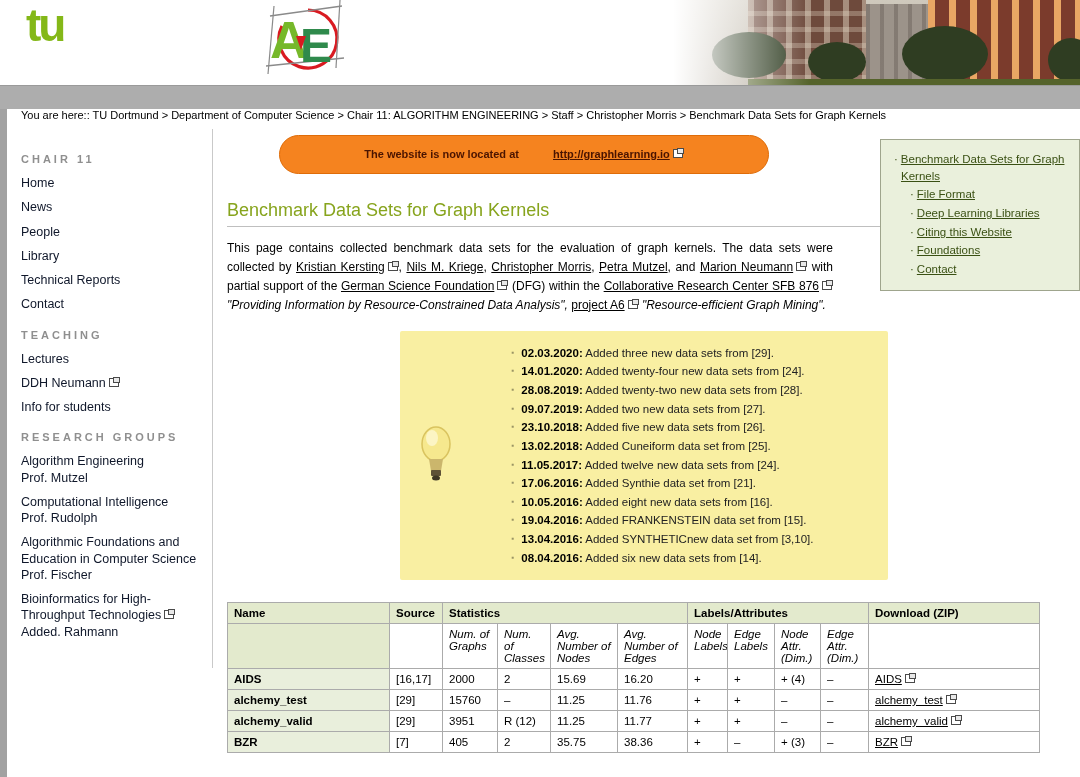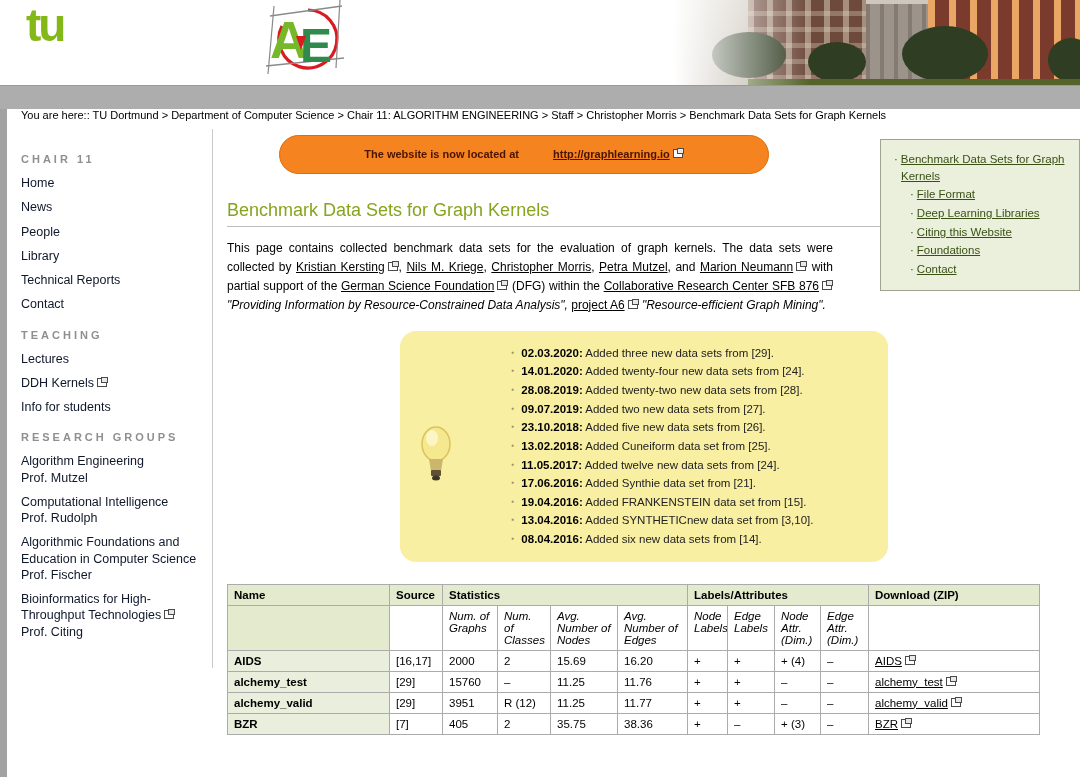--- a/index.html
+++ b/index.html
@@ -64,21 +64,21 @@
 
   
   .ext { display:inline-block; width:11px; height:10px; position:relative; margin-left:3px; }
   .ext::before { content:""; position:absolute; left:0; bottom:0; width:8px; height:7px;
     border:1px solid #4a4a4a; background:#fff; }
   .ext::after { content:""; position:absolute; right:0; top:0; width:5px; height:4px;
     border:1px solid #4a4a4a; background:#e8e8e8; }
 
   
   .update-box { position:relative; width:488px; margin:16px auto 0; background:#F9EFA2;
-    border-radius:16px; padding:13px 14px 13px 112px; min-height:228px; }
+    border-radius:2px; padding:13px 14px 13px 112px; min-height:228px; }
   .bulb { position:absolute; left:17px; top:92px; }
   .update-box ul { list-style:none; }
   .update-box li { font-size:11.5px; line-height:1.62; color:#222; }
   .update-box li::before { content:"▪"; color:#9a9464; font-size:8px; margin-right:7px; vertical-align:2px; }
   .update-box b { color:#000; }
 
   
   table.ds { margin-top:22px; border-collapse:collapse; table-layout:fixed; width:812px;
     font-size:11.5px; }
   table.ds th, table.ds td { border:1px solid #ABABAB; padding:4px 6px; text-align:left;
@@ -134,27 +134,27 @@
     <div class="sidebar" id="sidebar">
         <div class="side-title">CHAIR 11</div>
         <div class="side-item"><span>Home</span></div>
         <div class="side-item"><span>News</span></div>
         <div class="side-item"><span>People</span></div>
         <div class="side-item"><span>Library</span></div>
         <div class="side-item"><span>Technical Reports</span></div>
         <div class="side-item"><span>Contact</span></div>
         <div class="side-title">TEACHING</div>
         <div class="side-item"><span>Lectures</span></div>
-        <div class="side-item"><span>DDH Kernels</span><span class="ext"></span></div>
+        <div class="side-item"><span>DDH Neumann</span><span class="ext"></span></div>
         <div class="side-item"><span>Info for students</span></div>
         <div class="side-title">RESEARCH GROUPS</div>
         <div class="side-item"><span>Algorithm Engineering</span><span class="sub">Prof. Mutzel</span></div>
         <div class="side-item"><span>Computational Intelligence</span><span class="sub">Prof. Rudolph</span></div>
         <div class="side-item"><span>Algorithmic Foundations and Education in Computer Science</span><span class="sub">Prof. Fischer</span></div>
-        <div class="side-item"><span>Bioinformatics for High-Throughput Technologies</span><span class="ext"></span><span class="sub">Prof. Citing</span></div>
+        <div class="side-item"><span>Bioinformatics for High-Throughput Technologies</span><span class="ext"></span><span class="sub">Added. Rahmann</span></div>
       </div>
 
     <div class="main">
 
       <div class="banner">
         <span>The website is now located at</span>
         <a>http://graphlearning.io</a><span class="ext"></span>
       </div>
 
       <div class="right-box">
@@ -184,20 +184,21 @@
         </div>
         <ul id="updates">
             <li><b>02.03.2020:</b> Added three new data sets from [29].</li>
             <li><b>14.01.2020:</b> Added twenty-four new data sets from [24].</li>
             <li><b>28.08.2019:</b> Added twenty-two new data sets from [28].</li>
             <li><b>09.07.2019:</b> Added two new data sets from [27].</li>
             <li><b>23.10.2018:</b> Added five new data sets from [26].</li>
             <li><b>13.02.2018:</b> Added Cuneiform data set from [25].</li>
             <li><b>11.05.2017:</b> Added twelve new data sets from [24].</li>
             <li><b>17.06.2016:</b> Added Synthie data set from [21].</li>
+            <li><b>10.05.2016:</b> Added eight new data sets from [16].</li>
             <li><b>19.04.2016:</b> Added FRANKENSTEIN data set from [15].</li>
             <li><b>13.04.2016:</b> Added SYNTHETICnew data set from [3,10].</li>
             <li><b>08.04.2016:</b> Added six new data sets from [14].</li>
           </ul>
       </div>
 
       <table class="ds">
         <colgroup>
           <col style="width:162px">
             <col style="width:53px">

